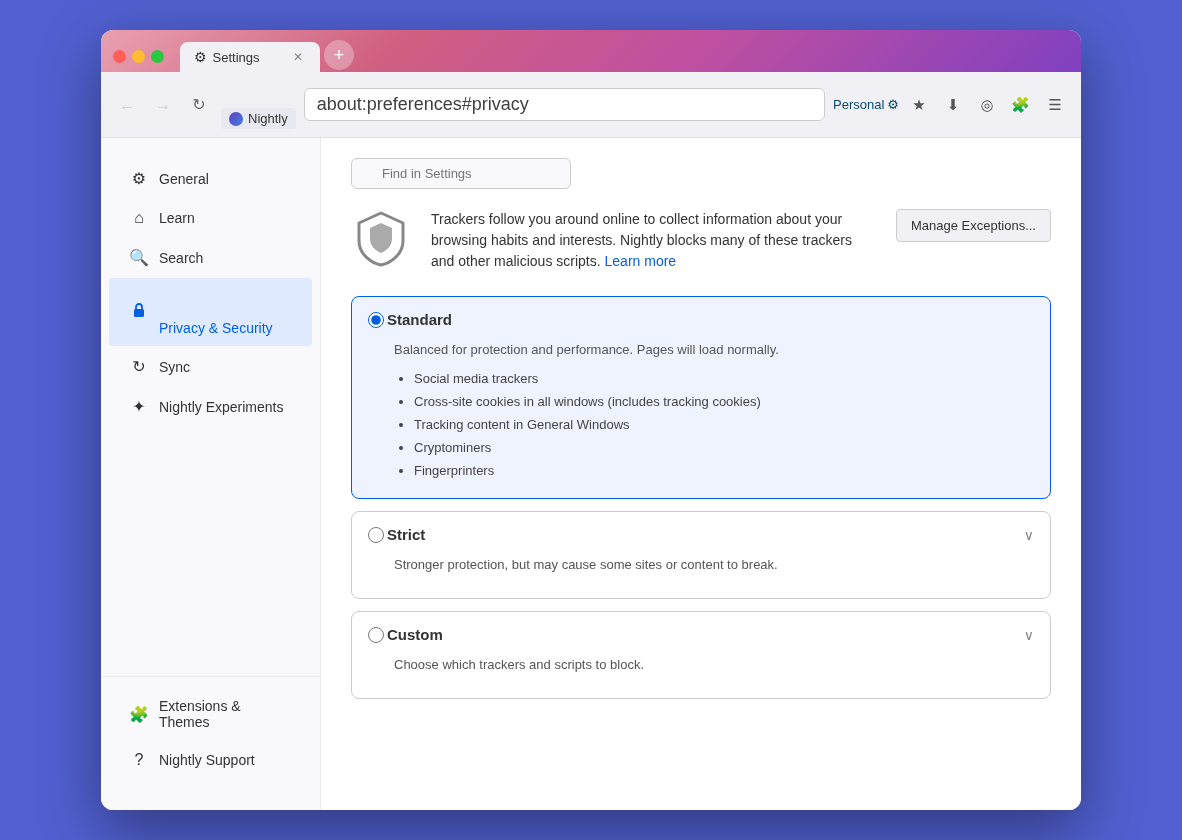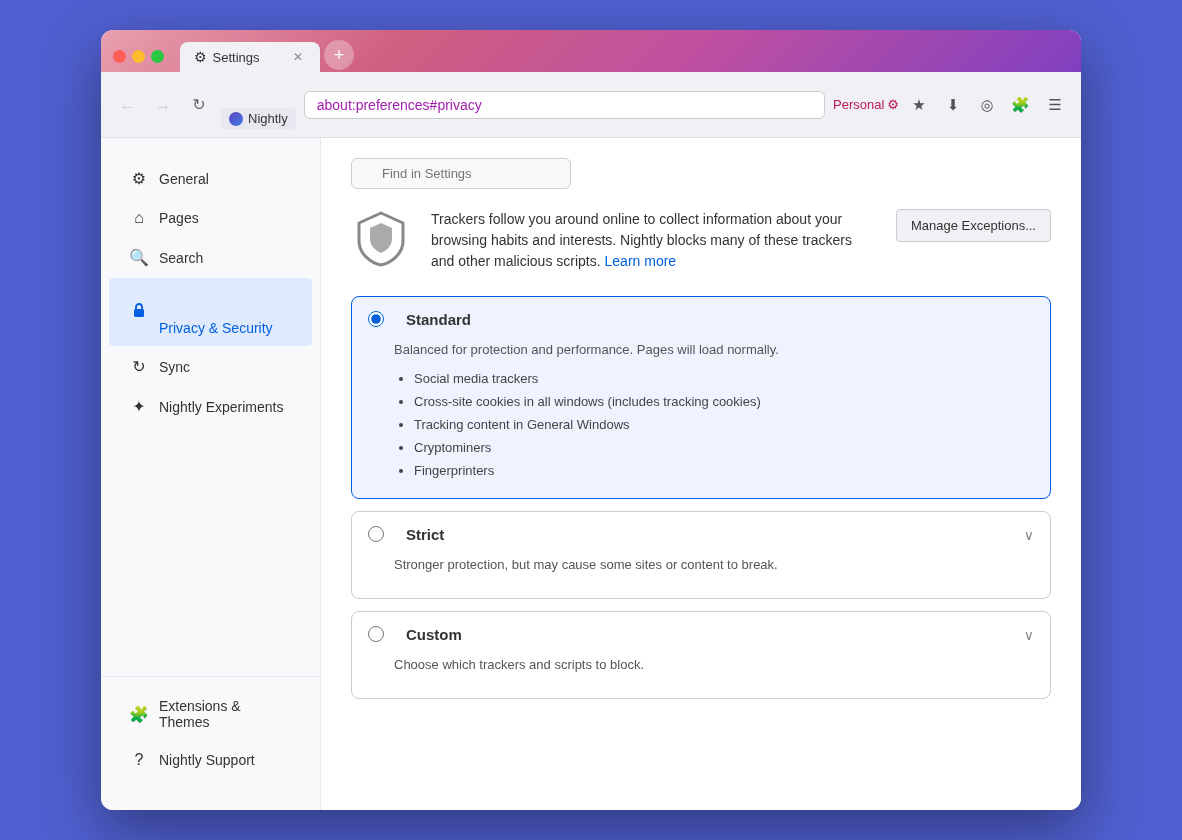--- a/index.html
+++ b/index.html
@@ -143,34 +143,34 @@
       font-weight: 500;
       color: #333;
     }
 
     .url-bar {
       flex: 1;
       background: #fff;
       border: 1px solid #ccc;
       border-radius: 6px;
       padding: 5px 12px;
-      font-size: 14px;
-      color: #a21caf;
+      font-size: 18px;
+      color: #404040;
     }
 
     .nav-right {
       display: flex;
       align-items: center;
       gap: 6px;
     }
 
     .personal-badge {
       background: none;
       border: none;
-      color: #be185d;
+      color: #0c4a6e;
       font-size: 13px;
       font-weight: 500;
       cursor: pointer;
       display: flex;
       align-items: center;
       gap: 3px;
     }
 
     .nav-icon-btn {
       width: 28px;
@@ -326,22 +326,22 @@
 
     .protection-card-header {
       display: flex;
       align-items: center;
       padding: 14px 16px;
       cursor: pointer;
     }
 
     .protection-card-header .radio-label {
       display: flex;
-      align-items: flex-start;
-      gap: 22px;
+      align-items: flex-end;
+      gap: 3px;
       font-size: 15px;
       font-weight: 600;
       color: #333;
       flex: 1;
     }
 
     .radio-input {
       width: 16px;
       height: 16px;
       accent-color: #0060df;
@@ -424,21 +424,21 @@
     <div class="sidebar">
       <div class="sidebar-nav">
 
         <div class="sidebar-item">
           <span class="item-icon">⚙</span>
           <span>General</span>
         </div>
 
         <div class="sidebar-item">
           <span class="item-icon">⌂</span>
-          <span>Pages</span>
+          <span>Learn</span>
         </div>
 
         <div class="sidebar-item">
           <span class="item-icon">🔍</span>
           <span>Search</span>
         </div>
 
         <div class="sidebar-item active">
           <span class="item-icon">
             <svg width="16" height="16" viewBox="0 0 16 16" fill="#0060df">

